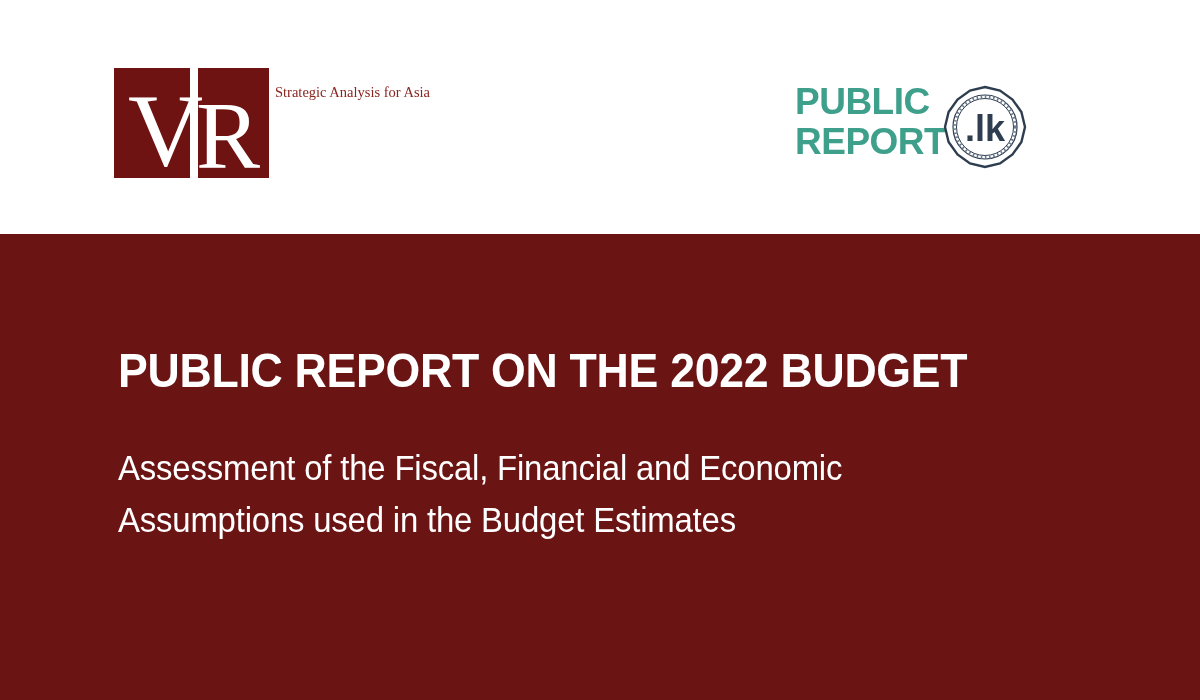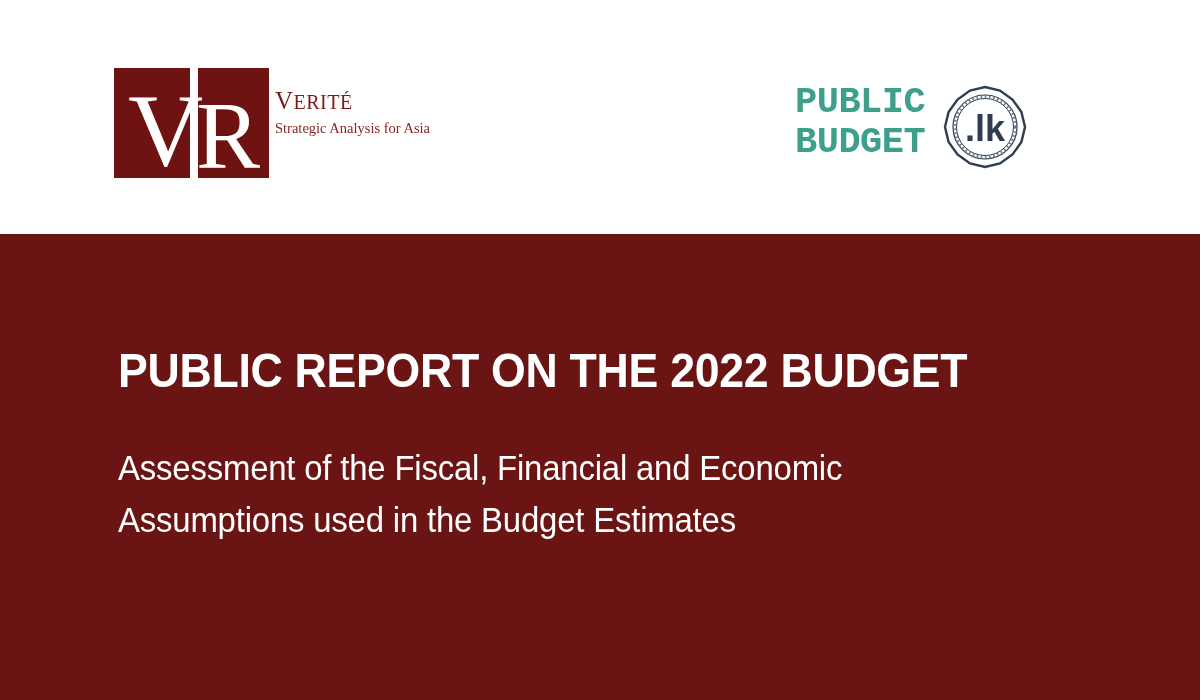--- a/index.html
+++ b/index.html
@@ -123,21 +123,21 @@
     width: 235px;
     height: 92px;
   }
   .pf-words {
     position: absolute;
     left: 0;
     top: 0;
     width: 160px;
   }
   .pf-line {
-    font-family: Liberation Mono, monospace;
+    font-family: Liberation Sans, sans-serif;
     font-weight: bold;
     color: #3EA08B;
     font-size: 37px;
     line-height: 40px;
     letter-spacing: -0.5px;
     white-space: nowrap;
   }
   .pf-seal {
     position: absolute;
     left: 148px;
@@ -203,29 +203,28 @@
     <div class="vr-logo">
       <div class="vr-mark">
         <div class="vr-block-left"></div>
         <div class="vr-block-right"></div>
         <div class="vr-letters">
           <span class="vr-letter vr-letter-v">V</span>
           <span class="vr-letter vr-letter-r">R</span>
         </div>
       </div>
       <div class="vr-wordmark">
-        <div class="vr-word">Verité</div>
         <div class="vr-tagline">Strategic Analysis for Asia</div>
       </div>
     </div>
 
     <div class="pf-logo">
       <div class="pf-words">
         <div class="pf-line">PUBLIC</div>
-        <div class="pf-line">BUDGET</div>
+        <div class="pf-line">REPORT</div>
       </div>
       <div class="pf-seal">
         <svg width="84" height="84" viewBox="0 0 84 84" aria-hidden="true">
           <polygon points="42,2 57,5.6 69.5,14.5 78.4,27 82,42 78.4,57 69.5,69.5 57,78.4 42,82 27,78.4 14.5,69.5 5.6,57 2,42 5.6,27 14.5,14.5 27,5.6" fill="#ffffff" stroke="#2E3D4F" stroke-width="2.4"></polygon>
           <circle cx="42" cy="42" r="32" fill="none" stroke="#2E3D4F" stroke-width="1.2"></circle>
           <circle cx="42" cy="42" r="28.5" fill="none" stroke="#2E3D4F" stroke-width="1"></circle>
           <circle cx="42" cy="42" r="30.4" fill="none" stroke="#6B7A8C" stroke-width="3.2" stroke-dasharray="1.6 2.6"></circle>
           <text x="42" y="56" text-anchor="middle" font-family="Liberation Sans, sans-serif" font-weight="bold" font-size="36" fill="#2E3D4F">.lk</text>
         </svg>
       </div>

